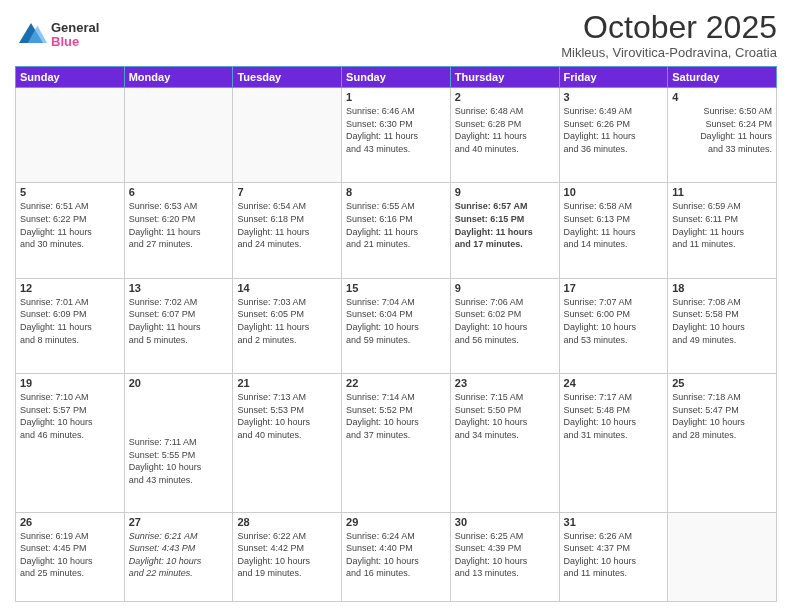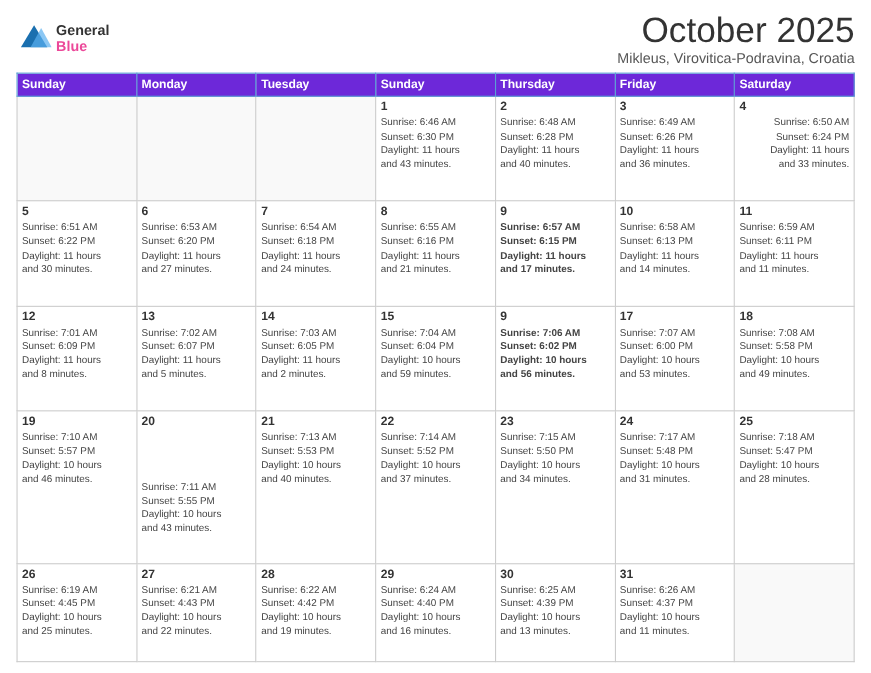--- a/index.html
+++ b/index.html
@@ -245,21 +245,21 @@
           </td>
           <td>
             <div class="day-num">15</div>
             <div class="day-info" style="white-space: pre-line;">Sunrise: 7:04 AM
 Sunset: 6:04 PM
 Daylight: 10 hours
 and 59 minutes.</div>
           </td>
           <td>
             <div class="day-num">9</div>
-            <div class="day-info" style="white-space: pre-line; font-weight: bold;">Sunrise: 7:06 AM
+            <div class="day-info" style="white-space: pre-line;">Sunrise: 7:06 AM
 Sunset: 6:02 PM
 Daylight: 10 hours
 and 56 minutes.</div>
           </td>
           <td>
             <div class="day-num">17</div>
             <div class="day-info" style="white-space: pre-line;">Sunrise: 7:07 AM
 Sunset: 6:00 PM
 Daylight: 10 hours
 and 53 minutes.</div>
@@ -326,21 +326,21 @@
         <tr>
           <td>
             <div class="day-num">26</div>
             <div class="day-info" style="white-space: pre-line;">Sunrise: 6:19 AM
 Sunset: 4:45 PM
 Daylight: 10 hours
 and 25 minutes.</div>
           </td>
           <td>
             <div class="day-num">27</div>
-            <div class="day-info" style="white-space: pre-line;">Sunrise: 6:21 AM
+            <div class="day-info" style="white-space: pre-line; font-style: italic;">Sunrise: 6:21 AM
 Sunset: 4:43 PM
 Daylight: 10 hours
 and 22 minutes.</div>
           </td>
           <td>
             <div class="day-num">28</div>
             <div class="day-info" style="white-space: pre-line;">Sunrise: 6:22 AM
 Sunset: 4:42 PM
 Daylight: 10 hours
 and 19 minutes.</div>

